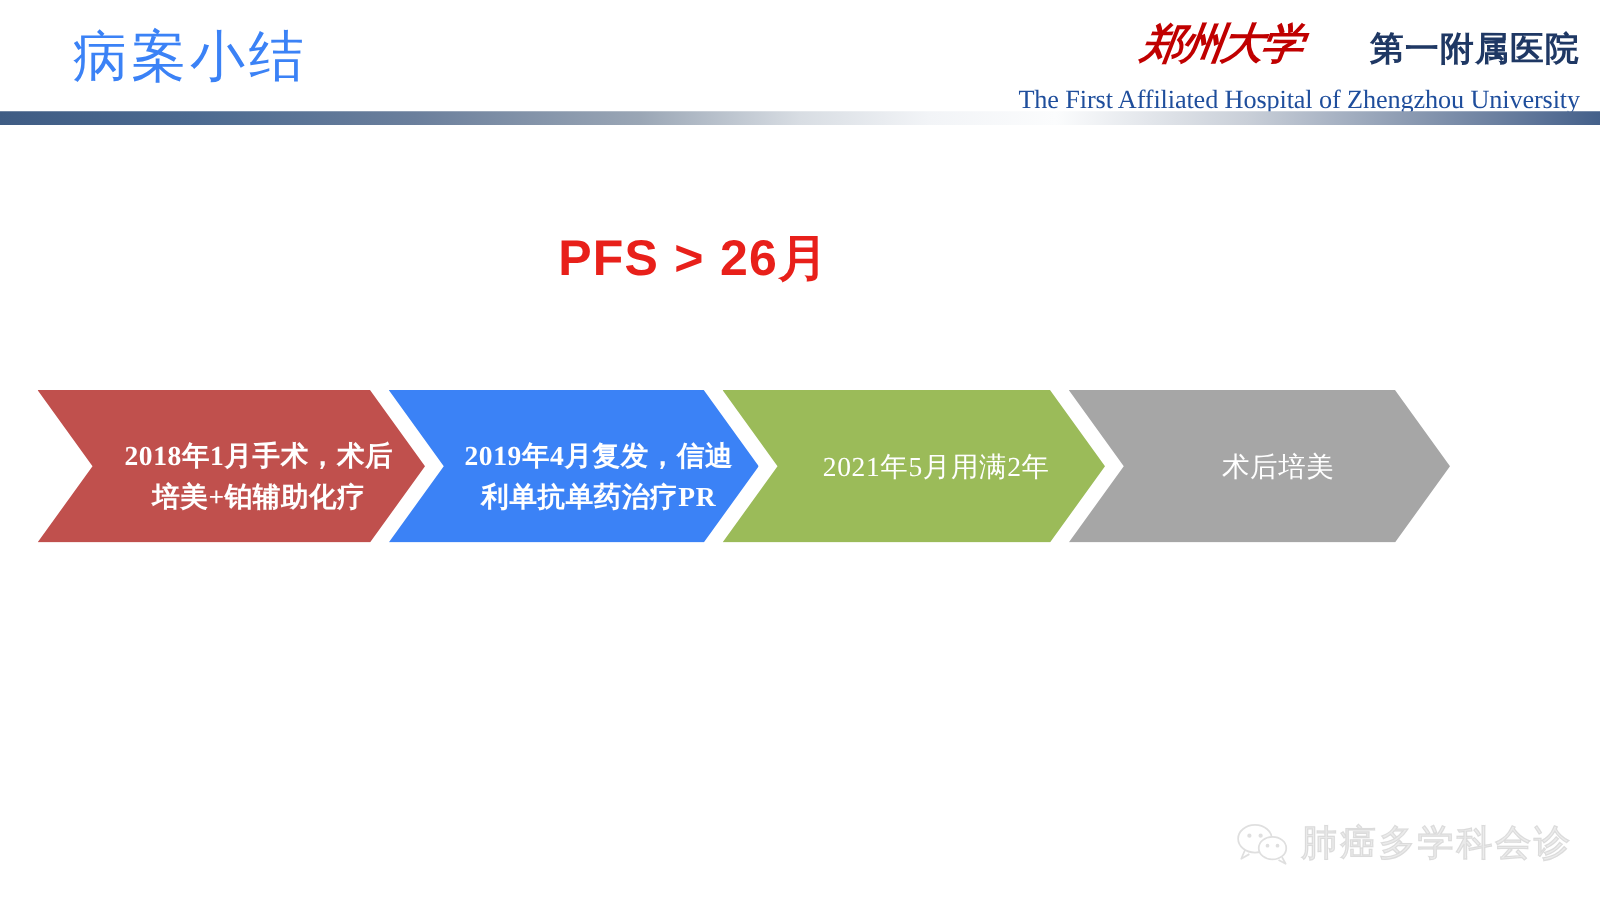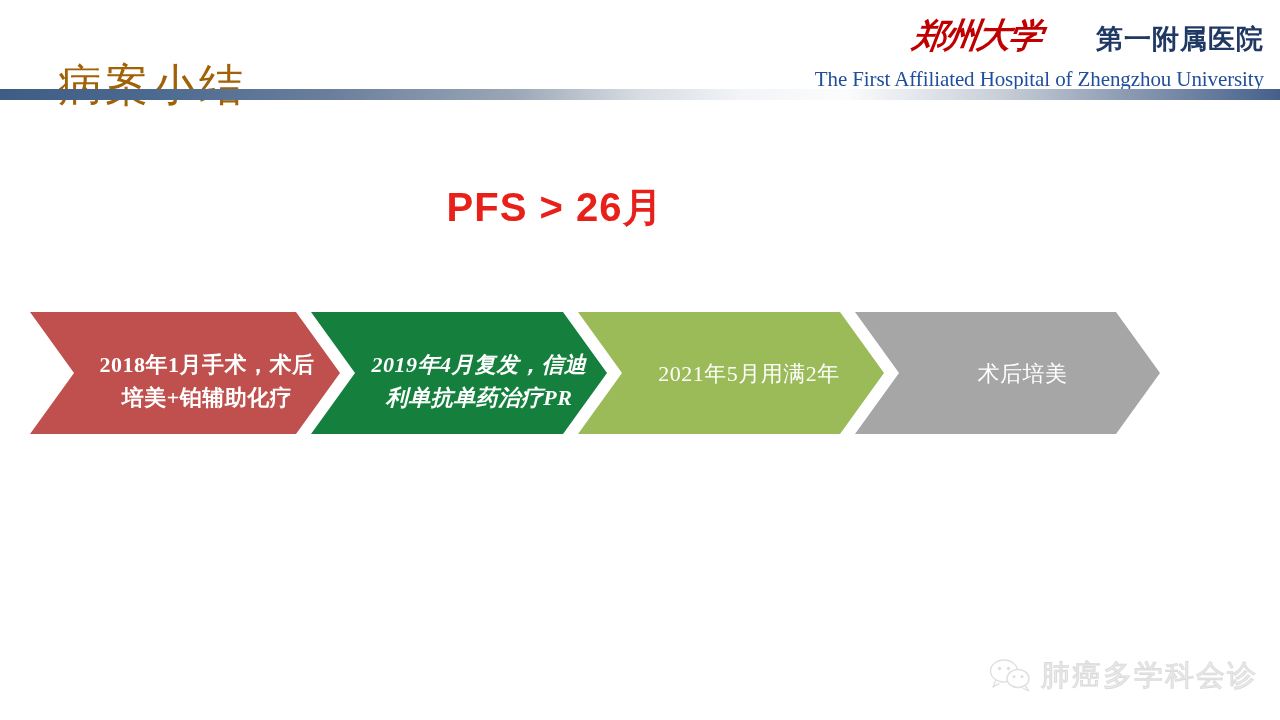--- a/index.html
+++ b/index.html
@@ -30,23 +30,22 @@
     height: 104px;
   }
   .slide-title {
     position: absolute;
     left: 58px;
     top: 18px;
     font-family: "Liberation Serif", "DejaVu Serif", serif;
     font-size: 44px;
     line-height: 56px;
     letter-spacing: 3px;
-    color: #a16207;
-    white-space: nowrap;
-    margin-top: 40px;
+    color: #3b82f6;
+    white-space: nowrap;
   }
   .logo-block {
     position: absolute;
     right: 16px;
     top: 12px;
     width: 470px;
     text-align: right;
   }
   .logo-row {
     display: flex;
@@ -209,21 +208,21 @@
   </div>
 
   <div class="pfs" style="color: rgb(232, 32, 26);">PFS &gt; 26月</div>
 
   <div class="chevrons">
 
     <div class="chev chev-1 bold" id="chev0" style="background: rgb(192, 80, 77);">
       <div class="chev-text">2018年1月手术，术后培美+铂辅助化疗</div>
     </div>
 
-    <div class="chev chev-2 bold" id="chev1" style="background: #15803d; font-style: italic;">
+    <div class="chev chev-2 bold" id="chev1" style="background: #3b82f6;">
       <div class="chev-text">2019年4月复发，信迪利单抗单药治疗PR</div>
     </div>
 
     <div class="chev chev-3" id="chev2" style="background: rgb(155, 187, 89);">
       <div class="chev-text">2021年5月用满2年</div>
     </div>
 
     <div class="chev chev-4" id="chev3" style="background: rgb(166, 166, 166);">
       <div class="chev-text">术后培美</div>
     </div>

